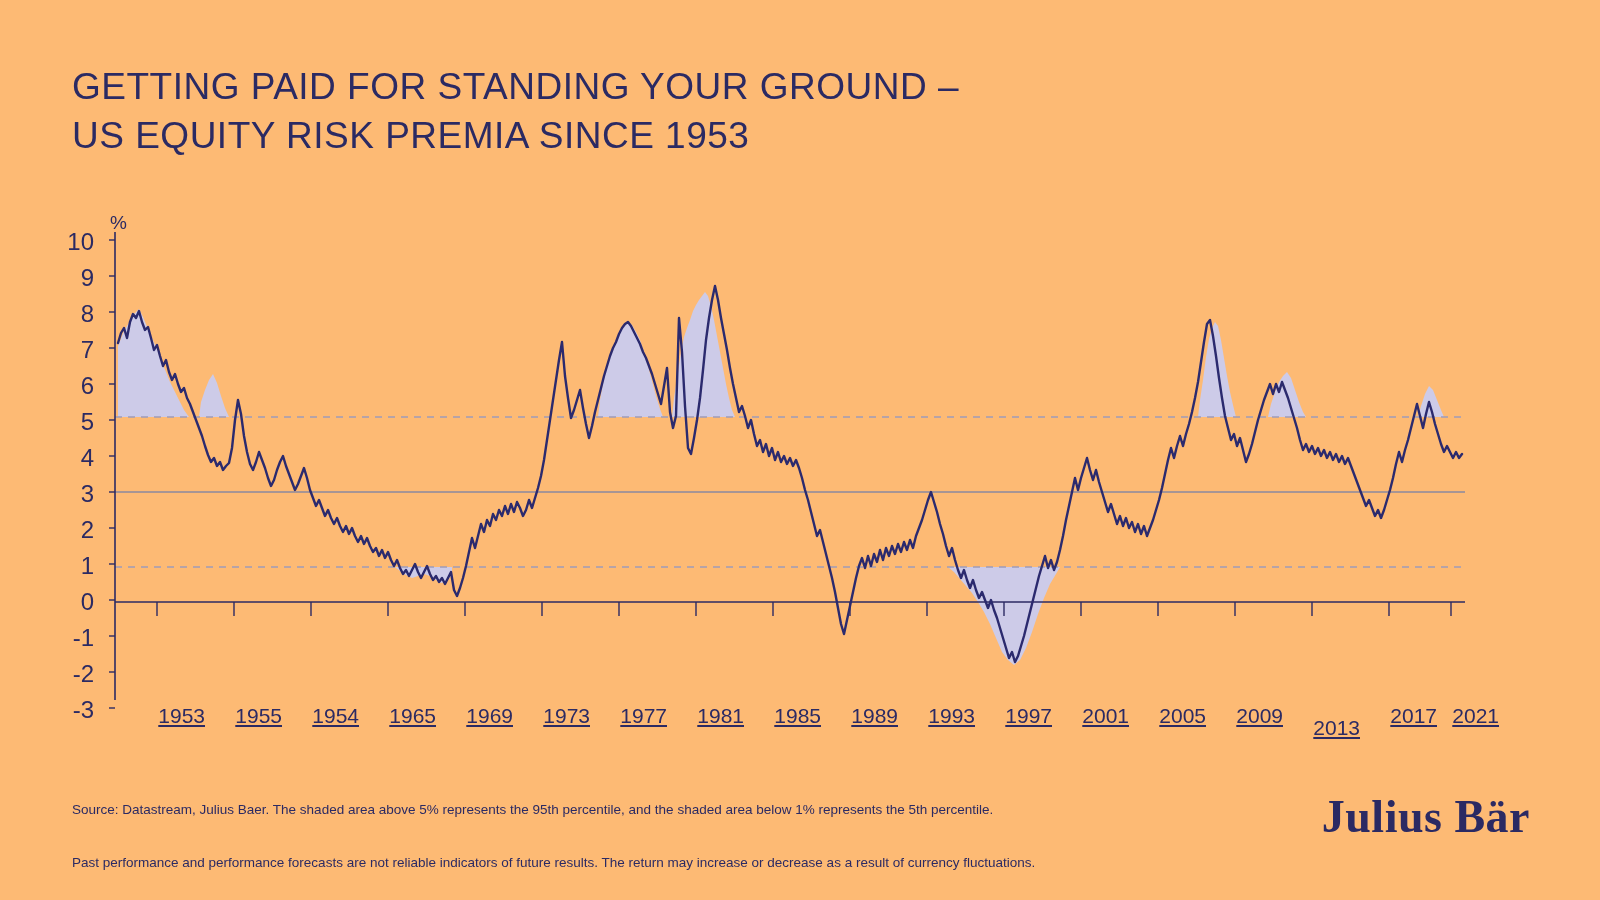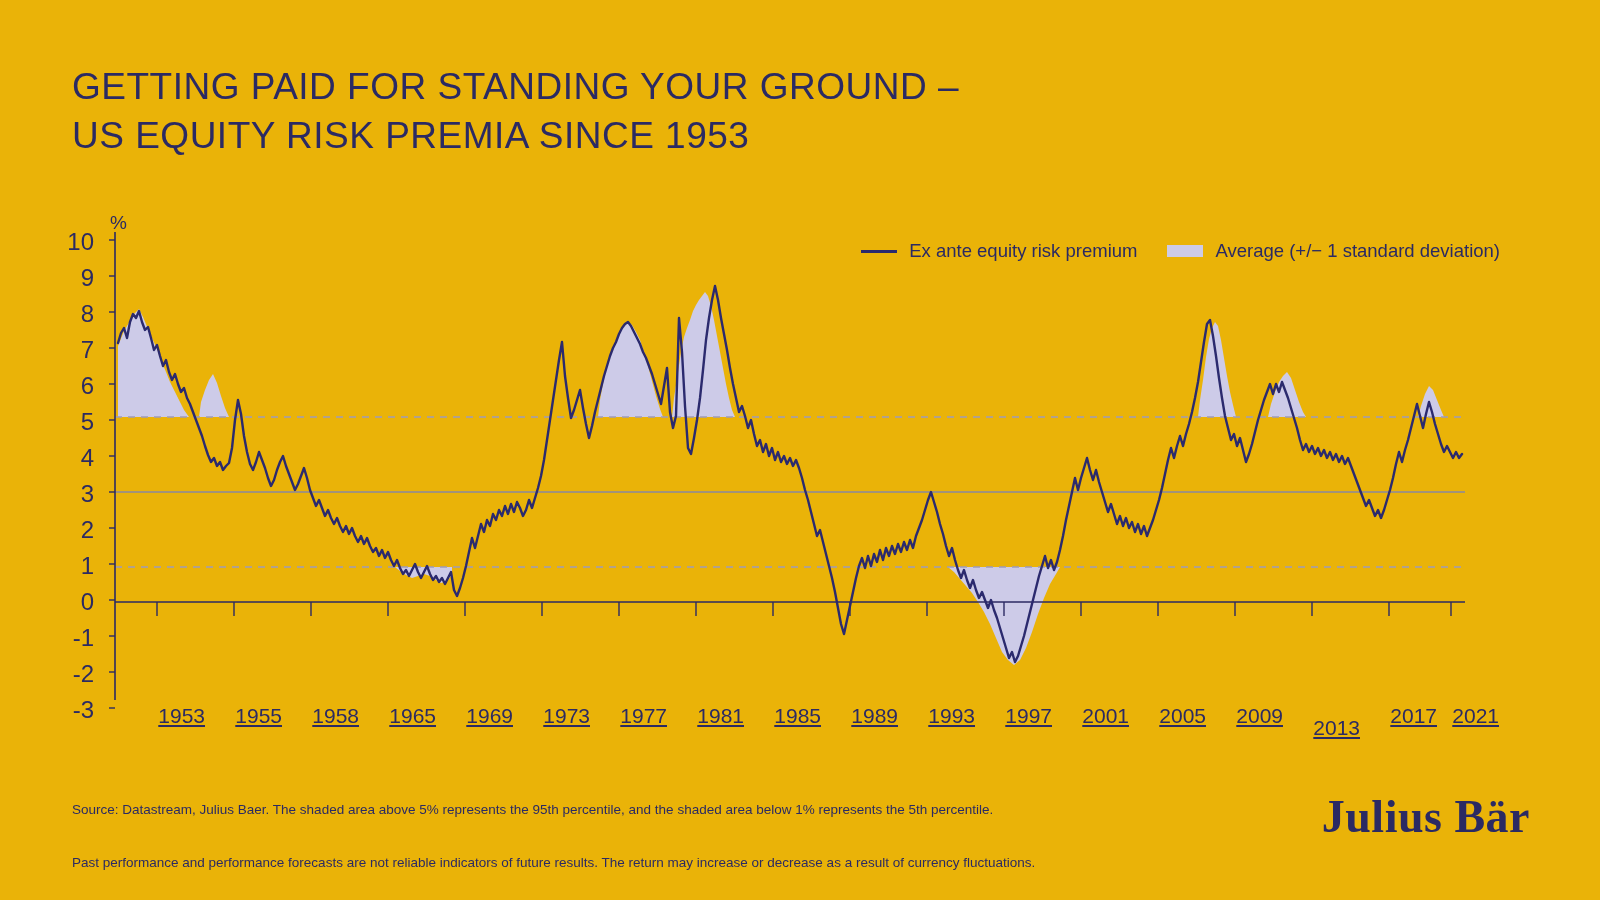--- a/index.html
+++ b/index.html
@@ -12,21 +12,21 @@
     height: 900px;
     font-family: "Liberation Sans", sans-serif;
     color: #2e2a66;
     overflow: hidden;
     position: relative;
   }
   #page {
     position: relative;
     width: 1600px;
     height: 900px;
-    background: #eab308;
+    background: #fdba74;
   }
   
   #title {
     position: absolute;
     left: 72px;
     top: 62px;
     width: 1200px;
     font-size: 37px;
     line-height: 1.33;
     letter-spacing: 0.5px;
@@ -218,47 +218,37 @@
   <div class="ytick" style="left:46px; top:480px;">3</div>
   <div class="ytick" style="left:46px; top:516px;">2</div>
   <div class="ytick" style="left:46px; top:552px;">1</div>
   <div class="ytick" style="left:46px; top:588px;">0</div>
   <div class="ytick" style="left:46px; top:624px;">-1</div>
   <div class="ytick" style="left:46px; top:660px;">-2</div>
   <div class="ytick" style="left:46px; top:696px;">-3</div>
 
   <div class="xtick" style="left:125px; top:704px;">1953</div>
   <div class="xtick" style="left:202px; top:704px;">1955</div>
-  <div class="xtick" style="left:279px; top:704px;">1958</div>
+  <div class="xtick" style="left:279px; top:704px;">1954</div>
   <div class="xtick" style="left:356px; top:704px;">1965</div>
   <div class="xtick" style="left:433px; top:704px;">1969</div>
   <div class="xtick" style="left:510px; top:704px;">1973</div>
   <div class="xtick" style="left:587px; top:704px;">1977</div>
   <div class="xtick" style="left:664px; top:704px;">1981</div>
   <div class="xtick" style="left:741px; top:704px;">1985</div>
   <div class="xtick" style="left:818px; top:704px;">1989</div>
   <div class="xtick" style="left:895px; top:704px;">1993</div>
   <div class="xtick" style="left:972px; top:704px;">1997</div>
   <div class="xtick" style="left:1049px; top:704px;">2001</div>
   <div class="xtick" style="left:1126px; top:704px;">2005</div>
   <div class="xtick" style="left:1203px; top:704px;">2009</div>
   <div class="xtick" style="left:1280px; top:716px;">2013</div>
   <div class="xtick" style="left:1357px; top:704px;">2017</div>
   <div class="xtick" style="left:1419px; top:704px;">2021</div>
 
-  <div class="legend">
-    <div class="legend-item">
-      <span class="legend-swatch-line"></span>
-      <span>Ex ante equity risk premium</span>
-    </div>
-    <div class="legend-item">
-      <span class="legend-swatch-area"></span>
-      <span>Average (+/− 1 standard deviation)</span>
-    </div>
-  </div>
 
   <div id="source">
     <span><b>Source:</b><span> Datastream, Julius Baer. The shaded area above 5% represents the 95th percentile, and the shaded area below 1% represents the 5th percentile.</span></span>
     <span class="line2">Past performance and performance forecasts are not reliable indicators of future results. The return may increase or decrease as a result of currency fluctuations.</span>
   </div>
 
   <div id="logo">Julius Bär</div>
 
 </div>
 

